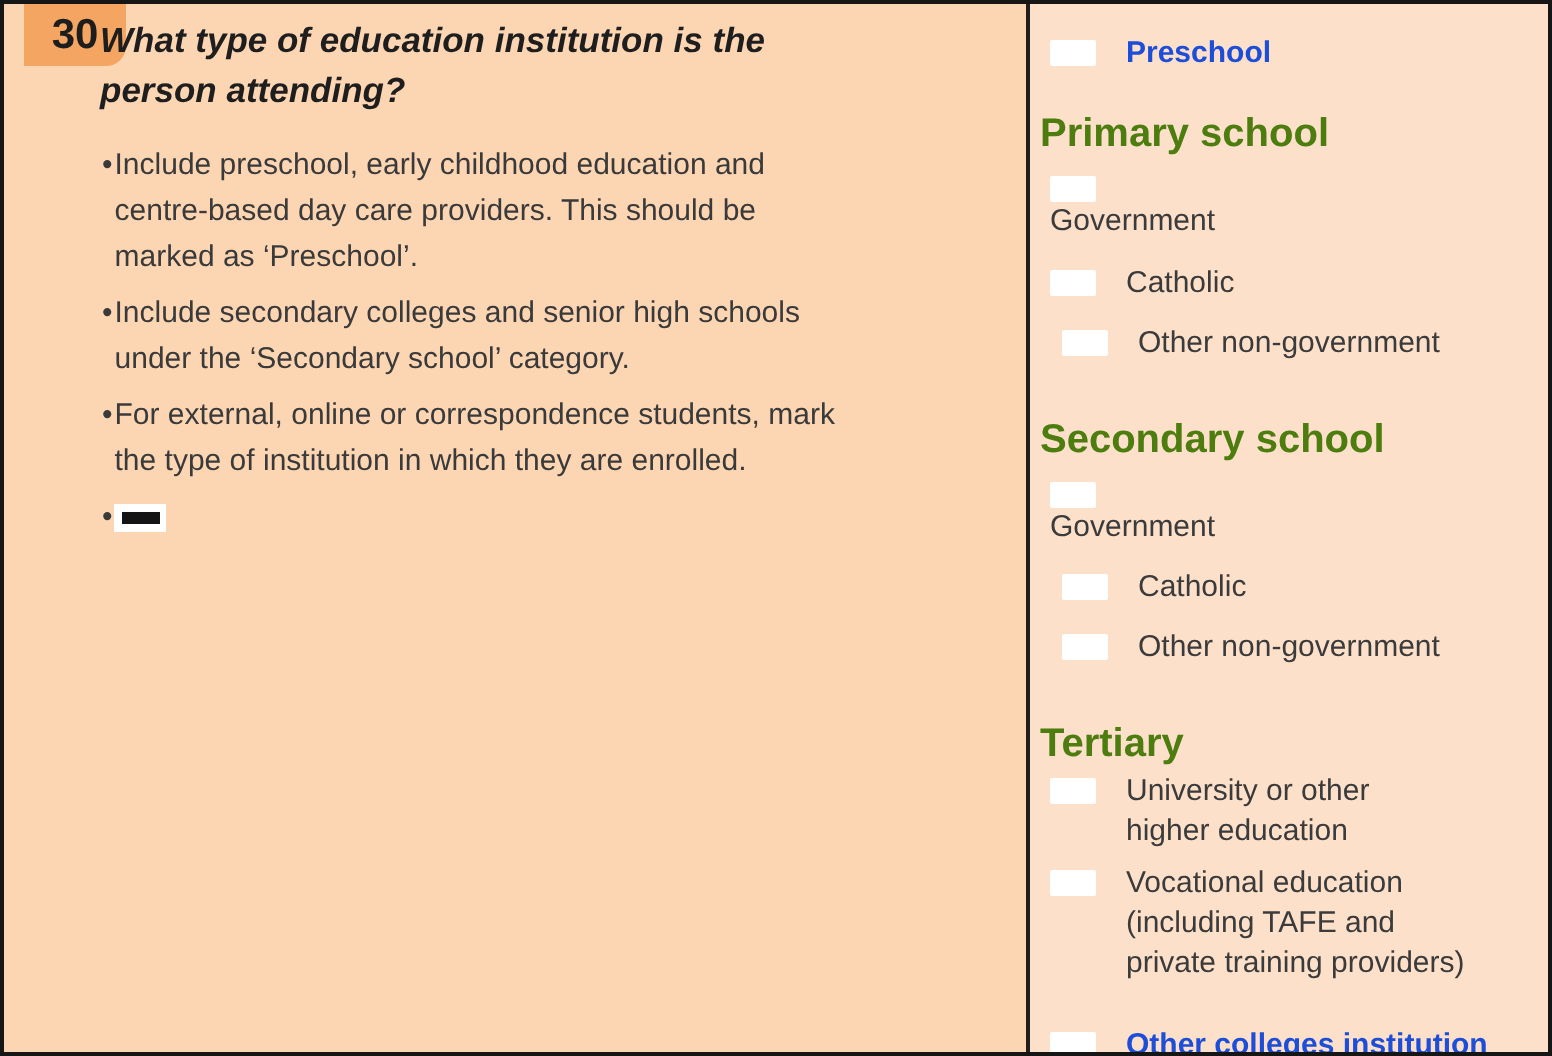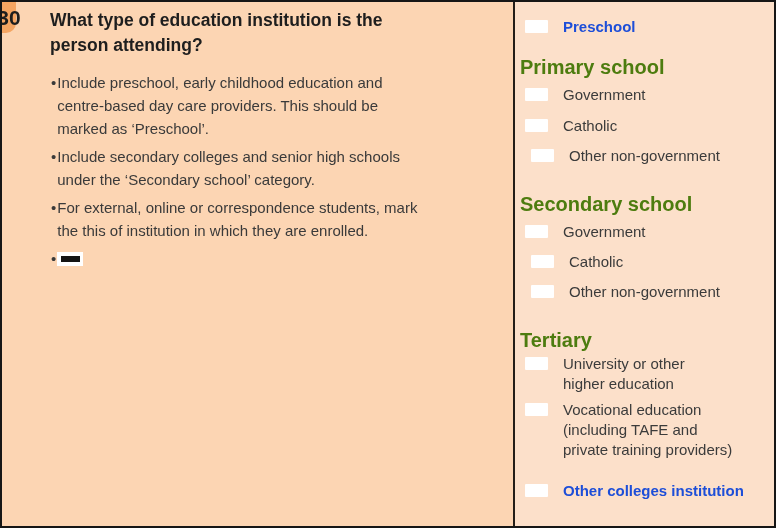--- a/index.html
+++ b/index.html
@@ -9,33 +9,34 @@
   }
   .page {
     position:relative;
     width:776px; height:528px;
     background:#fcd5b3;
     border:2px solid #161616;
     overflow:hidden;
   }
   
   .qnum {
-    position:absolute; left:0; top:0;
-    width:14px; height:31px;
+    position:absolute; left:10px; top:0;
+    width:51px; height:31px;
     background:#f5a562;
     border-bottom-right-radius:10px;
     display:flex; align-items:center; justify-content:center;
     font-size:21px; font-weight:700; color:#1d1d1d;
   }
   
   .qtitle {
     position:absolute; left:48px; top:6px;
     font-size:17.5px; font-weight:700; line-height:25px;
     color:#1e1e1e;
     white-space:pre;
+    font-style:italic;
   }
   
   .bullets {
     position:absolute; left:49px; top:69px;
     list-style:none;
   }
   .bullet {
     display:flex; gap:1px;
     margin-bottom:5px;
     font-size:15px; line-height:23px;
@@ -86,21 +87,21 @@
     color:#3b3b3b;
     white-space:pre;
   }
   .option-label.bold { font-weight:700; color:#1d4ed8; }
   
   .mt20 { margin-top:20px; }
   .mt22 { margin-top:28px; }
   .mt21 { margin-top:21px; }
   .mt11 { margin-top:11px; }
   .mt10 { margin-top:10px;padding-left:16px; }
-  .mt8  { margin-top:8px; }
+  .mt8  { margin-top:8px;flex-direction:column; }
   .mt6  { margin-top:6px; }
   .mt4  { margin-top:4px; }
 </style>
 </head>
 <body>
 
 <div class="page">
 
   <div class="qnum">30</div>
 
@@ -115,21 +116,21 @@
 marked as ‘Preschool’.</span>
     </li>
     <li class="bullet">
       <span class="dot"></span>
       <span class="btext">Include secondary colleges and senior high schools
 under the ‘Secondary school’ category.</span>
     </li>
     <li class="bullet">
       <span class="dot"></span>
       <span class="btext">For external, online or correspondence students, mark
-the this of institution in which they are enrolled.</span>
+the type of institution in which they are enrolled.</span>
     </li>
     <li class="bullet">
       <span class="dot"></span>
       <span class="mark-sample">
         <span class="mark-bar"></span>
       </span>
     </li>
   </ul>
 
   <div class="right-panel">

